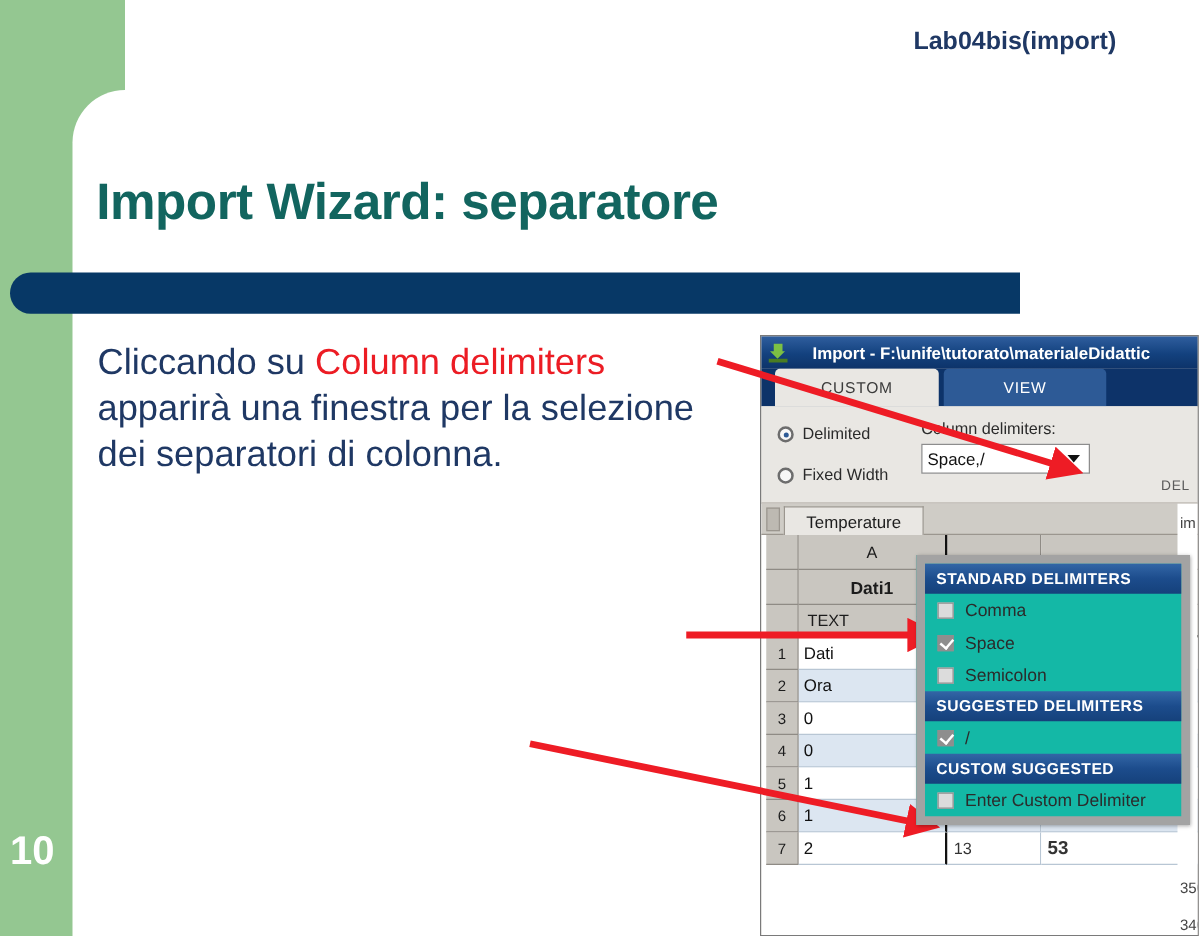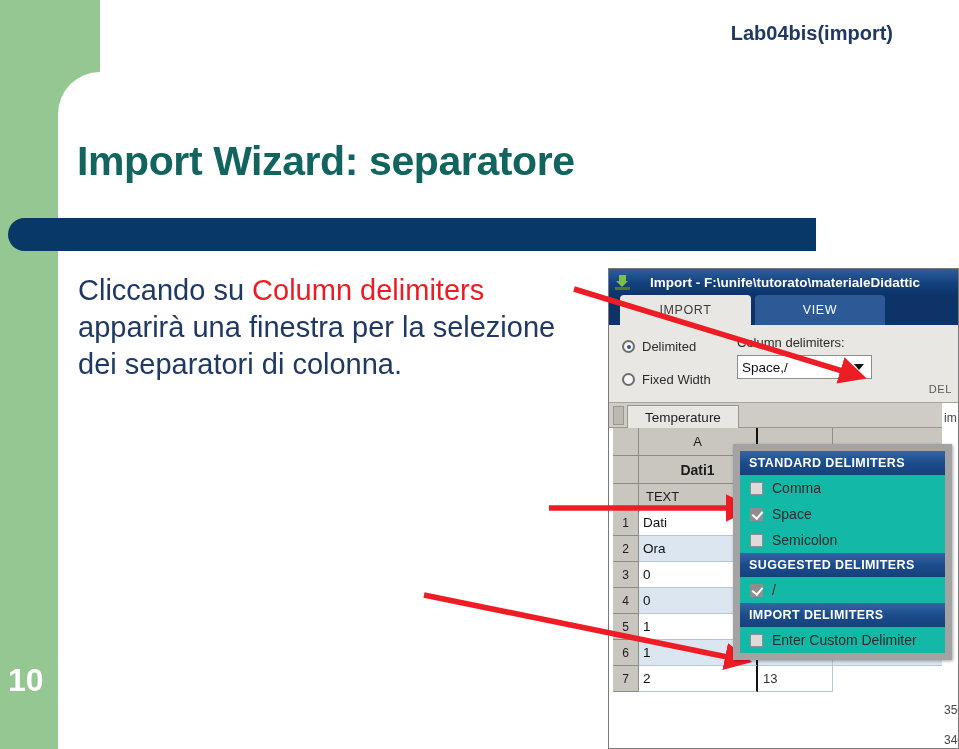--- a/index.html
+++ b/index.html
@@ -102,21 +102,21 @@
   #tab-import {
     left:11px; width:131px; background:#e9e7e3; color:#3b3b3b;
     border-top-left-radius:4px; border-top-right-radius:4px;
   }
   #tab-view { left:146px; width:130px; background:#2d5a96; color:#ffffff;
     border-top-left-radius:4px; border-top-right-radius:4px; }
 
   
   #ribbon-body { position:absolute; left:0; top:56px; width:351px; height:78px;
       background:#e9e7e3; border-bottom:1px solid #a9a49c; }
-  .radio-row { position:absolute; left:13px; display:flex; align-items:center; gap:7px;
+  .radio-row { position:absolute; left:13px; display:flex; align-items:flex-end; gap:7px;
       font-size:13px; color:#2b2b2b; }
   #rad-delimited { top:14px; }
   #rad-fixed { top:47px; }
   .radio {
     width:13px; height:13px; border-radius:50%;
     border:2px solid #6d6d6d; background:#f7f7f7; position:relative; flex:0 0 auto;
   }
   .radio.on::after { content:""; position:absolute; left:2.5px; top:2.5px;
       width:4px; height:4px; border-radius:50%; background:#2d5a96; }
 
@@ -231,21 +231,21 @@
     <div id="shot-titlebar">
       <span class="dl-icon">
         <span class="arr"></span>
           <span class="tip"></span>
           <span class="base"></span>
       </span>
       <span>Import - F:\unife\tutorato\materialeDidattic</span>
     </div>
 
     <div id="ribbon">
-      <div class="rtab" id="tab-import">IMPORT</div>
+      <div class="rtab" id="tab-import">CUSTOM</div>
       <div class="rtab" id="tab-view">VIEW</div>
     </div>
 
     <div id="ribbon-body">
       <div class="radio-row" id="rad-delimited">
         <span class="radio on"></span>
         <span>Delimited</span>
       </div>
       <div class="radio-row" id="rad-fixed">
         <span class="radio"></span>
@@ -327,20 +327,21 @@
             <div class="drow even">
               <div class="dnum">6</div>
               <div class="dcell">1</div>
               <div class="dcell2">54</div>
               <div class="dcell3">12</div>
             </div>
             <div class="drow odd">
               <div class="dnum">7</div>
               <div class="dcell">2</div>
               <div class="dcell2">13</div>
+              <div class="dcell3">53</div>
             </div>
           </div>
       </div>
     </div>
 
     <div id="rightstrip">
         <div class="rs-item" style="top: 8px;">im</div>
         <div class="rs-item" style="top: 128px;">rl</div>
         <div class="rs-item" style="top: 160px;">B</div>
         <div class="rs-item" style="top: 230px;">p</div>
@@ -372,20 +373,20 @@
       </div>
       <div class="dp-item">
         <span class="cbx"></span>
         <span>Semicolon</span>
       </div>
       <div class="dp-head">SUGGESTED DELIMITERS</div>
       <div class="dp-item">
         <span class="cbx on"></span>
         <span>/</span>
       </div>
-      <div class="dp-head">IMPORT DELIMITERS</div>
+      <div class="dp-head">CUSTOM SUGGESTED</div>
       <div class="dp-item">
         <span class="cbx"></span>
         <span>Enter Custom Delimiter</span>
       </div>
     </div>
 
 </div>
 
 </body></html>

